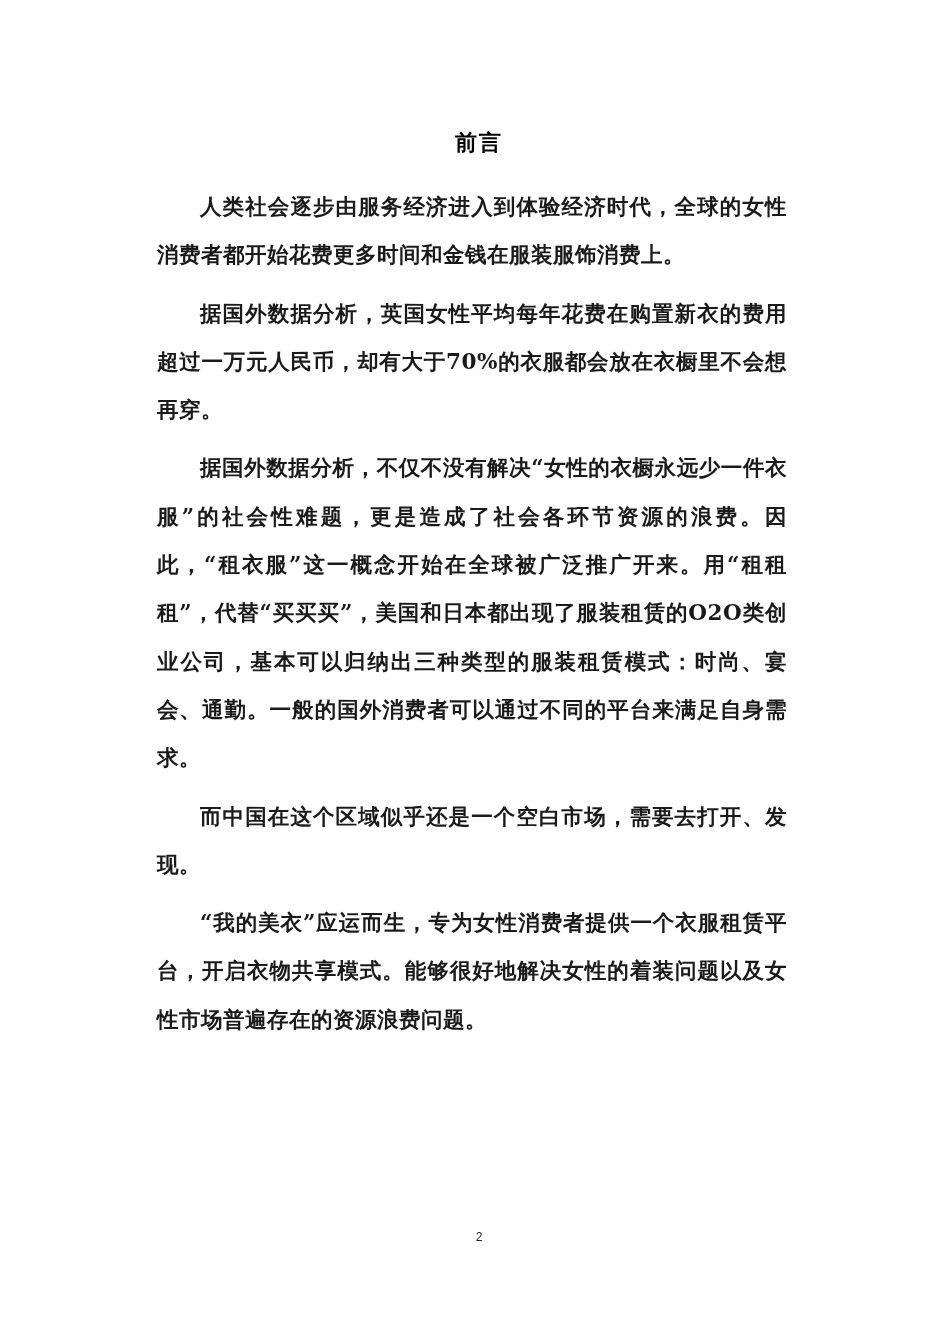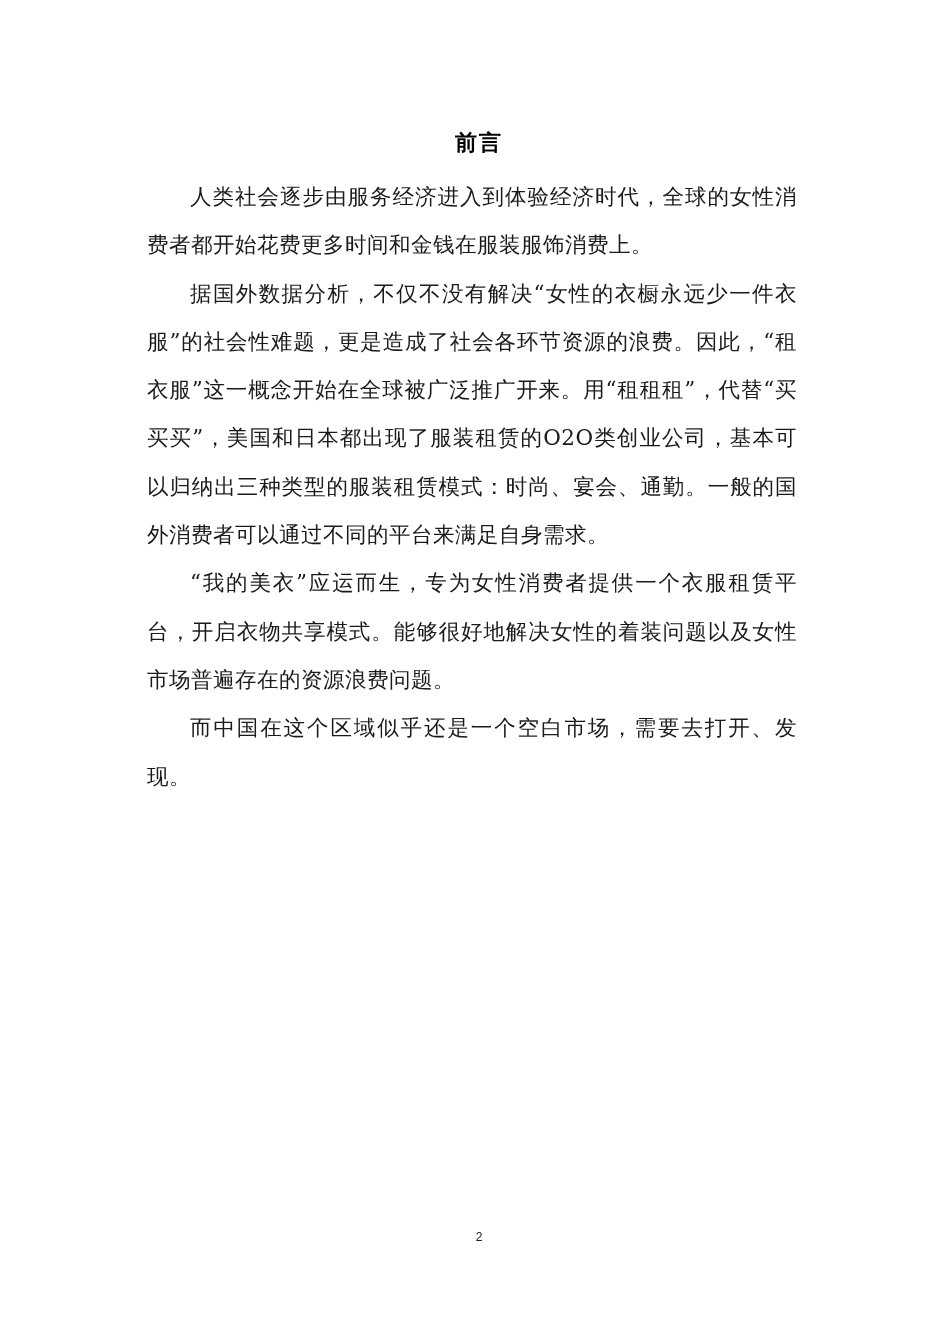--- a/index.html
+++ b/index.html
@@ -34,47 +34,49 @@
       letter-spacing: 2px;
       color: #000;
     }
     .body-text {
       position: absolute;
       top: 173px;
       left: 143px;
       width: 650px;
     }
     .para {
-      margin: 0;
+      margin: 10px;
       font-size: 21.5px;
       line-height: 48.3px;
       text-indent: 2em;
       text-align: justify;
       color: #1a1a1a;
       letter-spacing: 0.5px;
       word-break: break-all;
+      font-weight: bold;
     }
     .page-number {
       position: absolute;
       top: 1230px;
       left: 0;
       width: 950px;
       text-align: center;
       font-family: "Liberation Sans", sans-serif;
       font-size: 12px;
       color: #222;
     }
   </style>
 </head>
 <body>
 
 <div class="page">
   <div class="title">前言</div>
 
   <div class="body-text">
     <p class="para">人类社会逐步由服务经济进入到体验经济时代，全球的女性消费者都开始花费更多时间和金钱在服装服饰消费上。</p>
+    <p class="para">据国外数据分析，英国女性平均每年花费在购置新衣的费用超过一万元人民币，却有大于70%的衣服都会放在衣橱里不会想再穿。</p>
     <p class="para">据国外数据分析，不仅不没有解决“女性的衣橱永远少一件衣服”的社会性难题，更是造成了社会各环节资源的浪费。因此，“租衣服”这一概念开始在全球被广泛推广开来。用“租租租”，代替“买买买”，美国和日本都出现了服装租赁的O2O类创业公司，基本可以归纳出三种类型的服装租赁模式：时尚、宴会、通勤。一般的国外消费者可以通过不同的平台来满足自身需求。</p>
+    <p class="para">而中国在这个区域似乎还是一个空白市场，需要去打开、发现。</p>
     <p class="para">“我的美衣”应运而生，专为女性消费者提供一个衣服租赁平台，开启衣物共享模式。能够很好地解决女性的着装问题以及女性市场普遍存在的资源浪费问题。</p>
-    <p class="para">而中国在这个区域似乎还是一个空白市场，需要去打开、发现。</p>
   </div>
 
   <div class="page-number">2</div>
 </div>
 
 </body></html>

